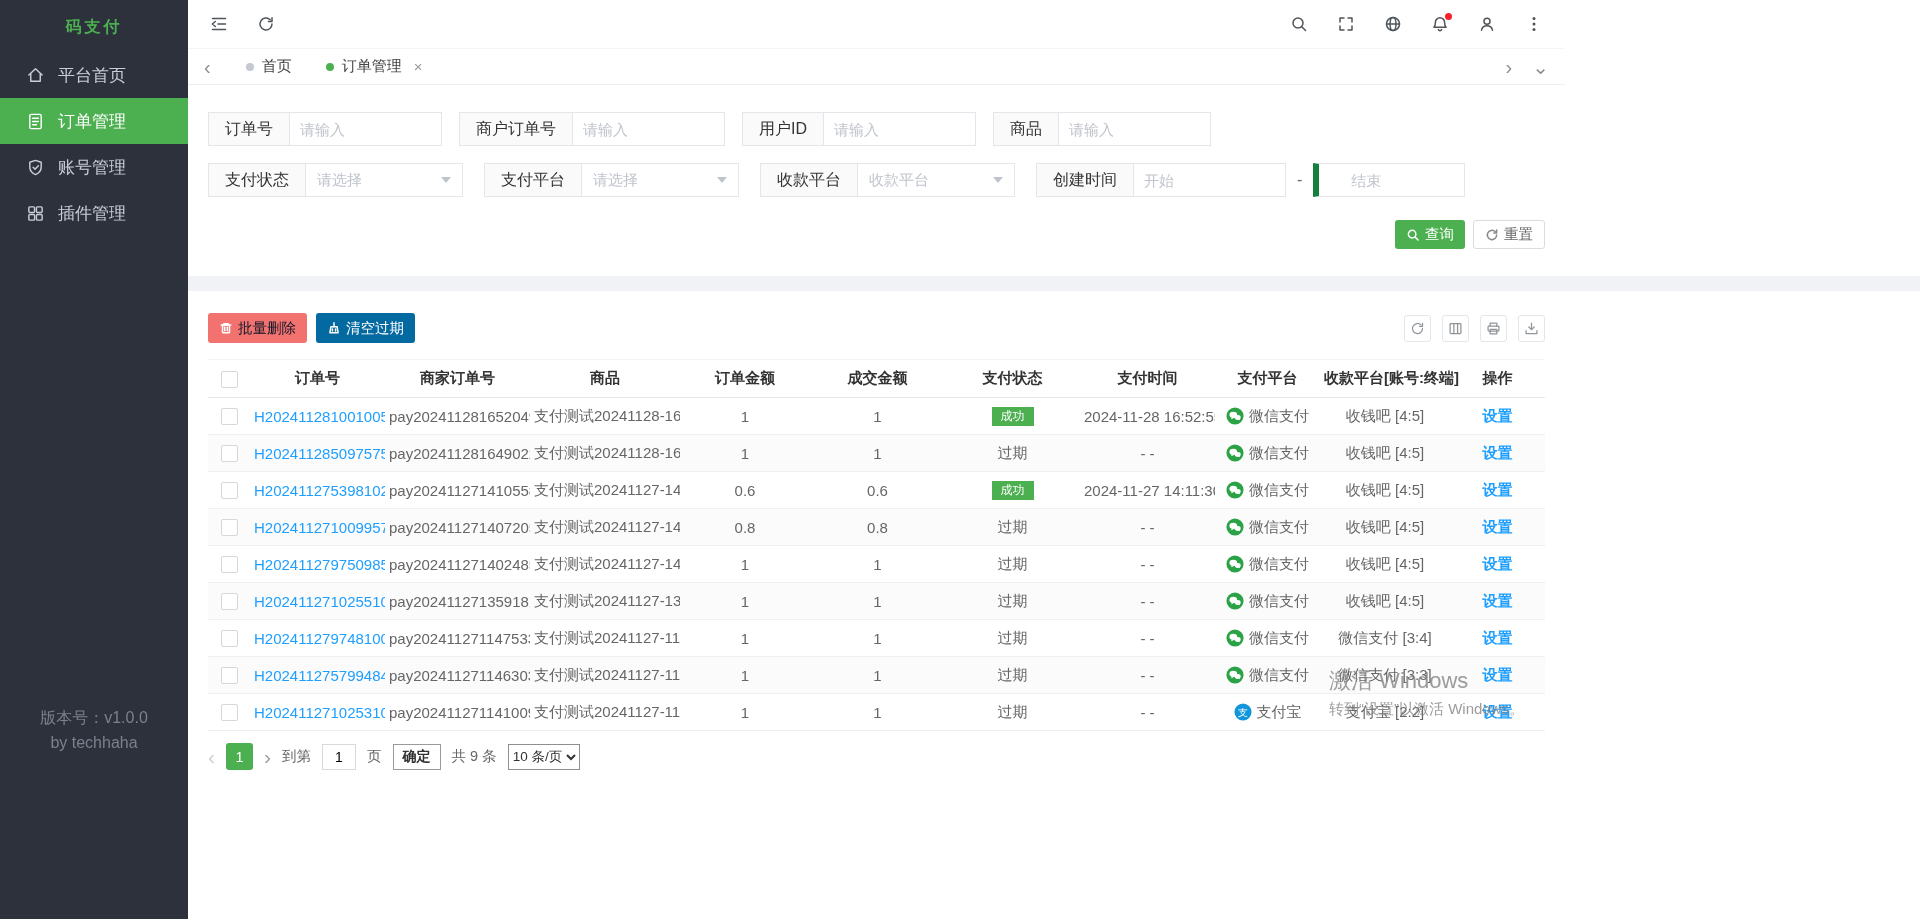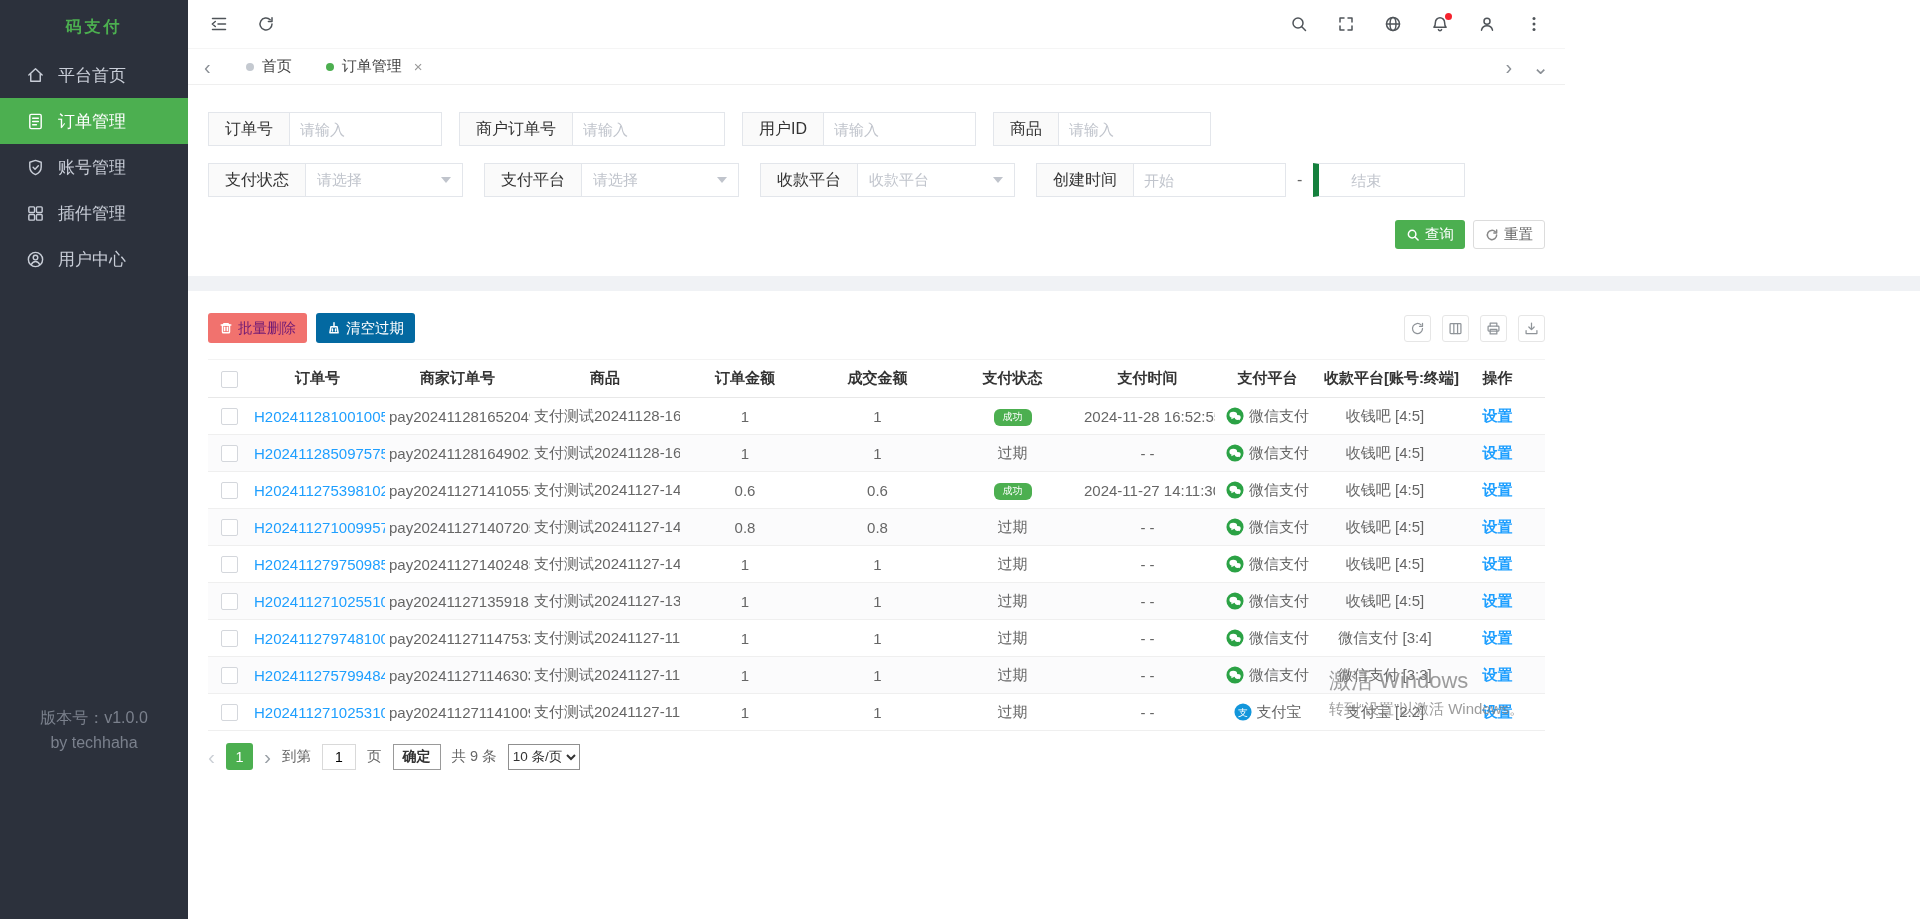--- a/index.html
+++ b/index.html
@@ -53,34 +53,34 @@
   .btn-plain { background:#fff; border:1px solid #dcdcdc; color:#666; }
   .b-ic { width:14px; height:14px; stroke:#fff; fill:none; stroke-width:1.7; stroke-linecap:round; stroke-linejoin:round; }
   .b-ic.gray { stroke:#888; }
 
   .divider { height:15px; background:#f0f2f5; }
 
   
   .table-card { width:1377px; padding:22px 20px 0; }
   .tc-toolbar { display:flex; justify-content:space-between; align-items:center; }
   .tc-left { display:flex; gap:9px; }
-  .btn-red { background:#f1726e; color:#701a75; height:30px; }
+  .btn-red { background:#f1726e; color:#0f172a; height:30px; }
   .btn-orange { background:#0369a1; color:#fff; height:30px; }
   .tc-right { display:flex; gap:11px; }
   .mini-btn { width:27px; height:27px; border:1px solid #e6e6e6; border-radius:3px; display:flex; align-items:center; justify-content:center; background:#fff; cursor:pointer; }
   .m-ic { width:15px; height:15px; stroke:#8f9499; fill:none; stroke-width:1.5; stroke-linecap:round; stroke-linejoin:round; }
 
   table { width:1337px; border-collapse:collapse; table-layout:fixed; margin-top:16px; font-size:15px; }
   thead th { height:38px; font-weight:700; color:#333; border-bottom:1px solid #e8e8e8; border-top:1px solid #f3f3f3; padding:0 4px; white-space:nowrap; }
   tbody td { height:37px; border-bottom:1px solid #efefef; text-align:center; color:#666; padding:0 4px; white-space:nowrap; overflow:hidden; }
   tbody tr:nth-child(even) { background:#fbfbfc; }
   .cbx { display:inline-block; width:17px; height:17px; border:1px solid #d4d7dc; border-radius:2px; background:#fff; vertical-align:middle; cursor:pointer; }
   .lnk { color:#1e9fff; text-decoration:none; cursor:pointer; }
   .lnk.bold { font-weight:700; }
-  .badge-ok { display:inline-block; background:#4caf50; color:#fff; font-size:10px; padding:3.5px 9px; border-radius:6px; line-height:1; }
+  .badge-ok { display:inline-block; background:#4caf50; color:#fff; font-size:12px; padding:3.5px 9px; border-radius:0; line-height:1; }
   .plat-ic { width:18px; height:18px; vertical-align:-4px; }
   .plat-cell span { margin-left:5px; }
 
   
   .pagebar { display:flex; align-items:center; margin-top:12px; gap:11px; font-size:14.5px; color:#666; padding-bottom:22px; }
   .pg-prev { font-size:21px; color:#ccd0d6; cursor:pointer; line-height:1; }
   .pg-next { font-size:21px; color:#9aa0a6; cursor:pointer; line-height:1; }
   .pg-cur { width:27px; height:27px; background:#4caf50; color:#fff; display:flex; align-items:center; justify-content:center; border-radius:3px; cursor:pointer; }
   .goto-input { width:34px; height:26px; border:1px solid #d9d9d9; text-align:center; font-size:14px; outline:none; }
   .confirm-btn { height:26px; padding:0 9px; background:#fff; border:1px solid #9a9a9a; font-weight:700; font-size:14px; color:#333; cursor:pointer; }
@@ -122,28 +122,20 @@
         <span>账号管理</span>
       </div>
       <div class="menu-item">
         <svg class="s-ic" viewBox="0 0 20 20">
             <rect x="3" y="3" width="6" height="6" rx="1"></rect>
             <rect x="11" y="3" width="6" height="6" rx="1"></rect>
             <rect x="3" y="11" width="6" height="6" rx="1"></rect>
             <rect x="11" y="11" width="6" height="6" rx="1"></rect>
           </svg>
         <span>插件管理</span>
-      </div>
-      <div class="menu-item">
-        <svg class="s-ic" viewBox="0 0 20 20">
-            <circle cx="10" cy="10" r="7.5"></circle>
-            <circle cx="10" cy="8" r="2.4"></circle>
-            <path d="M5.7 15.3c.8-2.1 2.4-3.2 4.3-3.2s3.5 1.1 4.3 3.2"></path>
-          </svg>
-        <span>用户中心</span>
       </div>
     </nav>
     <div class="version">
       <div>版本号：v1.0.0</div>
       <div>by techhaha</div>
     </div>
   </aside>
 
   <div class="main">
 

